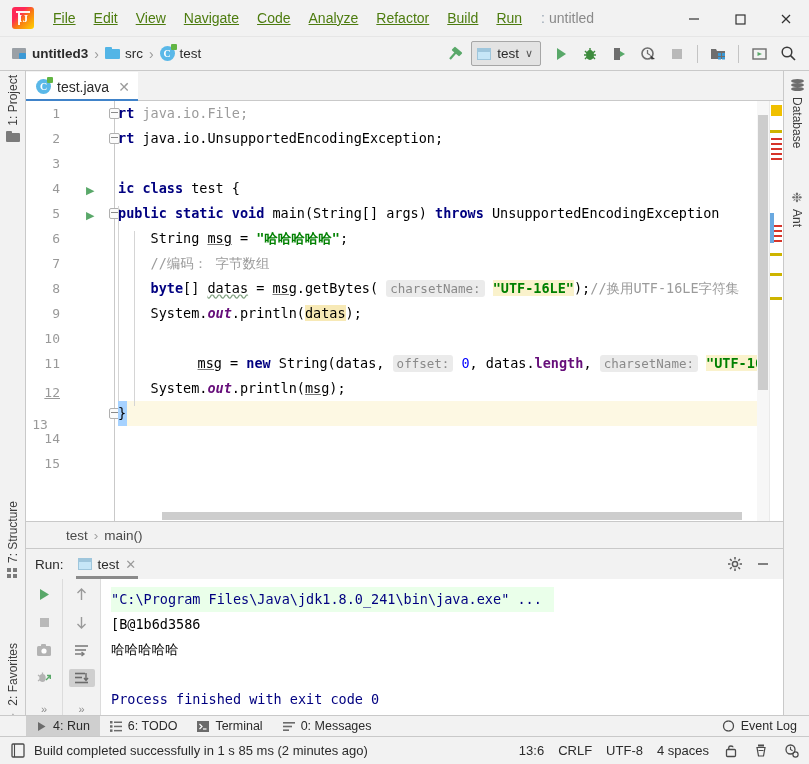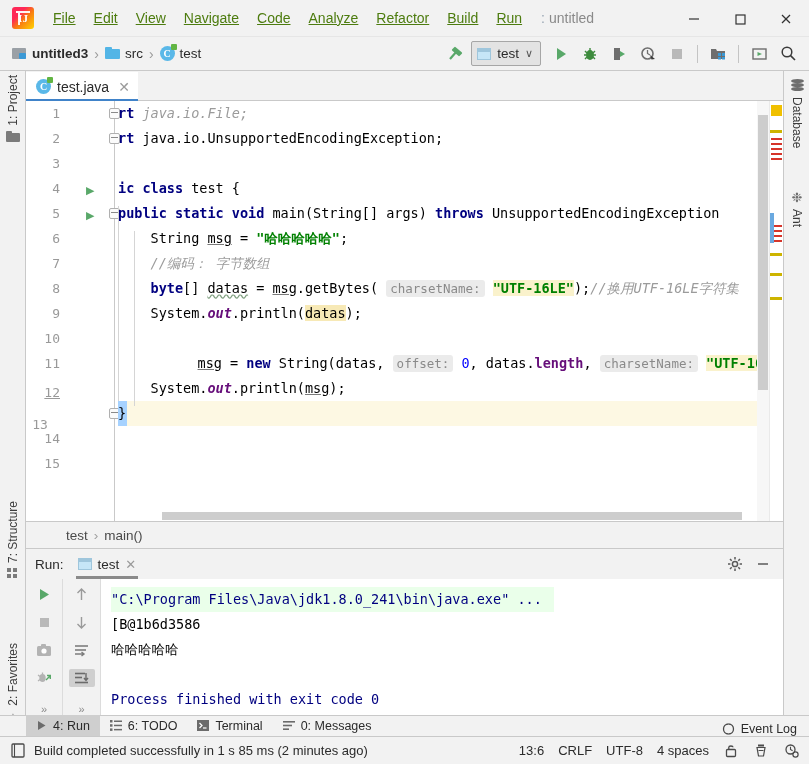--- a/index.html
+++ b/index.html
@@ -166,21 +166,21 @@
   .fold .minus{ position:absolute; left:2px; top:4px; width:7px; height:1px; background:#8a8a8a; }
   .indent-guide{ position:absolute; width:1px; background:#d5d5d5; }
 
   .code {
     position:absolute; left:92px; top:0; right:0; bottom:0;
     font-family:"DejaVu Sans Mono", monospace; font-size:13.5px;
     white-space:pre; overflow:hidden; color:#000;
   }
   .cl { position:absolute; left:0; height:25px; line-height:25px; white-space:pre; }
   .kw   { color:#000080; font-weight:bold; }
-  .cmt  { color:#9b9b9b; font-style:italic; }
+  .cmt  { color:#9b9b9b; }
   .str  { color:#008000; font-weight:bold; }
   .num  { color:#0000ff; }
   .fld  { color:#660e7a; font-weight:bold; font-style:italic; }
   .stat { color:#660e7a; font-weight:bold; }
   .hintbg{ background:#ebebeb; color:#8a8a8a; border-radius:3px; padding:1px 4px; font-size:12.5px;}
   .hl   { background:#faf2cc; }
   .usagehl { background:#f7e9b6; }
   .uline{ text-decoration:underline; text-decoration-color:#7a7a7a; }
   .wavy { text-decoration: underline; text-decoration-style: wavy; text-decoration-color:#7f9f7f; }
 
@@ -236,21 +236,21 @@
     flex:1; background:#fff; font-family:"DejaVu Sans Mono", monospace; font-size:13.5px;
     padding:8px 0 0 10px; position:relative; border-left:1px solid #dcdcdc;
   }
   .cline{ height:25px; line-height:25px; white-space:pre; color:#000080; }
   .cline.cmdline{ background:#eaffea; color:#000080; display:inline-block; padding-right:12px; }
   .cline.plain{ color:#000; }
 
   
   .botbar {
     position:absolute; left:0; right:0; bottom:28px; height:21px; background:#f2f2f2;
-    display:flex; align-items:flex-end; border-top:1px solid #c9c9c9;
+    display:flex; align-items:center; border-top:1px solid #c9c9c9;
   }
   .bot-item{ display:flex; align-items:center; gap:6px; padding:0 10px; height:21px; font-size:12.5px; }
   .bot-item.active{ background:#cfcfcf; }
   .bot-right{ margin-left:auto; padding-right:12px; display:flex; align-items:center; gap:6px; font-size:12.5px;}
 
   .statusbar{
     position:absolute; left:0; right:0; bottom:0; height:28px; background:#f2f2f2;
     display:flex; align-items:center; border-top:1px solid #c9c9c9; font-size:13px;
   }
   .sb-left{ display:flex; align-items:center; gap:8px; padding-left:10px;}

